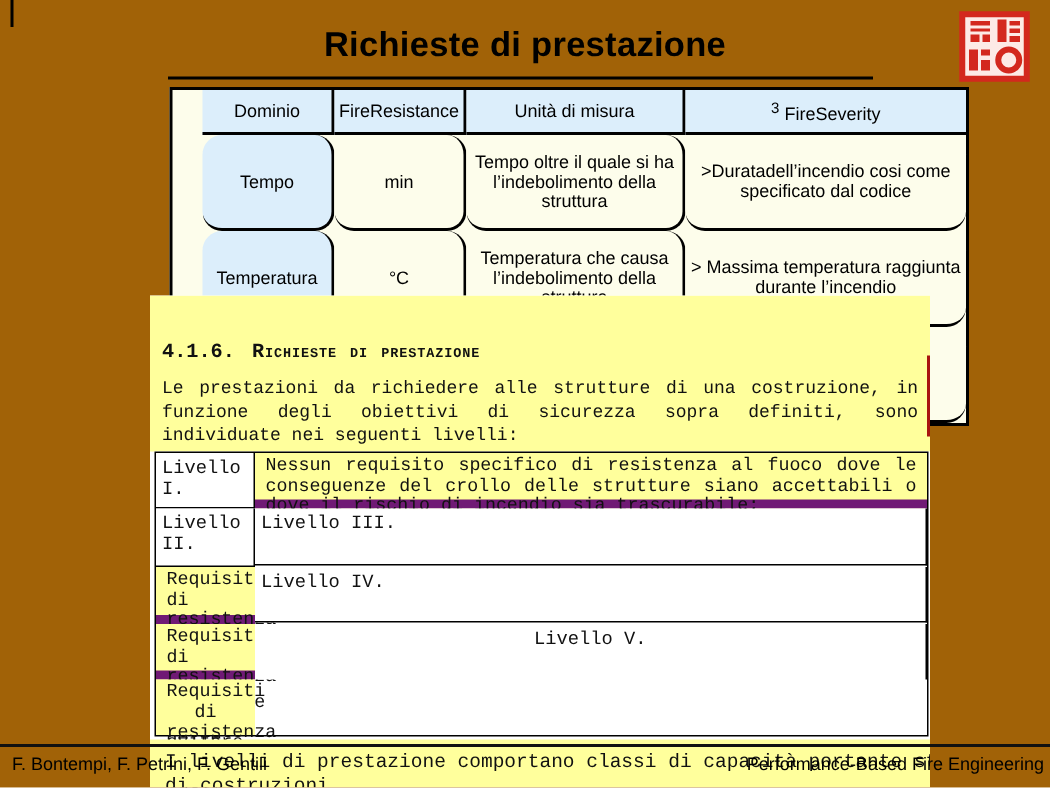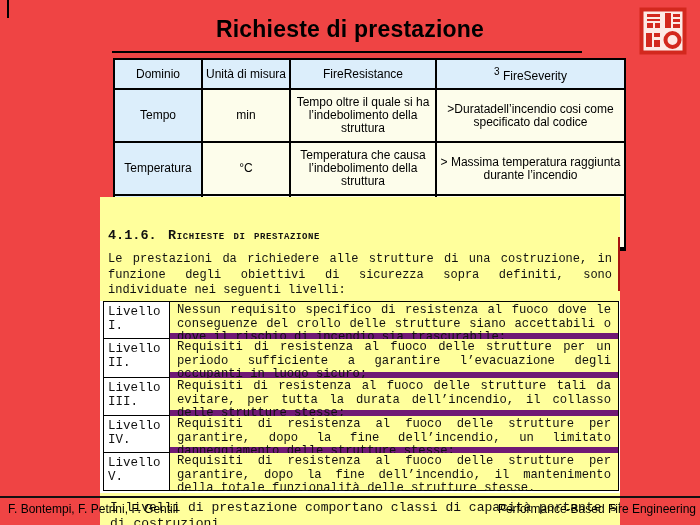--- a/index.html
+++ b/index.html
@@ -1,58 +1,58 @@
 <!DOCTYPE html>
 <html><head>
 <meta charset="utf-8">
 <style>
   html,body{margin:0;padding:0;background:#fff;}
-  .slide{position:relative;width:700px;height:525px;background:#ef4444;overflow:hidden;
+  .slide{position:relative;width:700px;height:525px;background:#a16207;overflow:hidden;
          font-family:"Liberation Sans",sans-serif;color:#000;}
 
   
   .title{position:absolute;left:0;top:16px;width:700px;text-align:center;
          font-size:23px;font-weight:700;letter-spacing:.2px;}
   .title-rule{position:absolute;left:112px;top:51px;width:470px;height:2px;background:#000;}
   .corner-tick{position:absolute;left:7px;top:0;width:2px;height:18px;background:#000;}
 
   
   .seal{position:absolute;right:13px;top:7px;width:48px;height:48px;}
 
   
   .maintbl{position:absolute;left:113px;top:58px;width:509px;border:2px solid #000;
            display:grid;grid-template-columns:88px 88px 146px 1fr;
-           grid-auto-rows:min-content;background:#fdfdeb;font-size:12px;line-height:13px;}
+           grid-auto-rows:min-content;background:#fdfdeb;font-size:12px;line-height:13px;padding-left:20px;}
   .maintbl .cell{border-right:2px solid #000;border-bottom:2px solid #000;
                  display:flex;align-items:center;justify-content:center;text-align:center;
                  padding:2px 3px;box-sizing:border-box;background:#fdfdeb;}
   .maintbl .cell.last{border-right:none;}
   .maintbl .blue{background:#dceefb;}
   .maintbl .hrow{height:30px;}
-  .maintbl .drow{height:53px;}
+  .maintbl .drow{height:64px;border-radius:13px;}
   .nowrap{white-space:nowrap;}
 
   
   .doc{position:absolute;left:100px;top:197px;width:520px;height:328px;background:#ffffff;
        z-index:5;font-family:Liberation Mono, monospace;color:#111;overflow:hidden;}
   .doc-intro{position:absolute;left:0;top:0;width:520px;height:104px;background:#ffff9c;}
   .doc-heading{position:absolute;left:8px;top:31px;font-size:13.5px;font-weight:700;}
   .doc-heading .secnum{display:inline-block;width:60px;}
   .doc-heading .sectitle{font-variant:small-caps;letter-spacing:.6px;}
   .doc-para{position:absolute;left:8px;top:55px;width:504px;font-size:12px;line-height:15.5px;
             text-align:justify;}
   .doctbl{position:absolute;left:3px;top:104px;width:514px;border:1px solid #000;
           display:grid;grid-template-columns:66px 1fr;background:#fff;}
   .doctbl .lcell{border-right:1px solid #000;border-bottom:1px solid #000;background:#fff;
                  padding:3px 4px 0 4px;font-size:12.5px;box-sizing:border-box;}
   .doctbl .rcell{border-bottom:6px solid #701a75;background:#ffff9c;padding:2px 7px 0 7px;
                  font-size:12.2px;line-height:13.6px;text-align:justify;box-sizing:border-box;}
   .doctbl .r1{height:37px;}.doctbl .r2{height:39px;}.doctbl .r3{height:38px;}
   .doctbl .r4{height:37px;}.doctbl .r5{height:37px;}
-  .doctbl .lastrow{border-bottom:none;}
+  .doctbl .lastrow{border-bottom:none;text-align:center;}
   .doc-close{position:absolute;left:0;top:296px;width:520px;height:32px;background:#ffff9c;}
   .doc-close-l1{position:absolute;left:10px;top:304px;width:505px;font-size:13px;
                 line-height:14px;text-align:justify;white-space:nowrap;}
   .doc-close-l2{position:absolute;left:10px;top:319px;width:505px;font-size:13px;}
   .doc-redline{position:absolute;left:518px;top:40px;width:2px;height:54px;background:#a81410;}
 
   
   .footer-rule{position:absolute;left:0;top:496px;width:700px;height:2px;background:#111;z-index:10;}
   .footer-left{position:absolute;left:8px;top:502px;font-size:12px;z-index:10;}
   .footer-right{position:absolute;right:4px;top:502px;font-size:12px;z-index:10;}
@@ -80,22 +80,22 @@
       <rect x="34" y="17" width="7" height="4"></rect>
       <rect x="7" y="26" width="6" height="14"></rect>
       <rect x="15" y="26" width="6" height="4"></rect>
       <rect x="15" y="33" width="6" height="7"></rect>
     </g>
     <circle cx="33.5" cy="33" r="7" fill="none" stroke="#d3281e" stroke-width="4"></circle>
   </svg>
 
   <div class="maintbl">
     <div class="cell hrow blue nowrap">Dominio</div>
+    <div class="cell hrow blue nowrap">FireResistance</div>
     <div class="cell hrow blue nowrap">Unità di misura</div>
-    <div class="cell hrow blue nowrap">FireResistance</div>
     <div class="cell hrow blue last nowrap">
       <span><sup>3</sup>&nbsp;<span>FireSeverity</span></span>
     </div>
 
     <div class="cell drow blue">Tempo</div>
     <div class="cell drow">min</div>
     <div class="cell drow">Tempo oltre il quale si ha l’indebolimento della struttura</div>
     <div class="cell drow last">&gt;Duratadell’incendio cosi come specificato dal codice</div>
 
     <div class="cell drow blue">Temperatura</div>
@@ -113,21 +113,20 @@
     <div class="doc-intro"></div>
     <div class="doc-heading">
       <span class="secnum">4.1.6.</span><span class="sectitle">Richieste di prestazione</span>
     </div>
     <div class="doc-para">Le prestazioni da richiedere alle strutture di una costruzione, in funzione degli obiettivi di sicurezza sopra definiti, sono individuate nei seguenti livelli:</div>
 
     <div class="doctbl">
       <div class="lcell r1">Livello I.</div>
       <div class="rcell r1">Nessun requisito specifico di resistenza al fuoco dove le conseguenze del crollo delle strutture siano accettabili o dove il rischio di incendio sia trascurabile;</div>
       <div class="lcell r2">Livello II.</div>
-      <div class="rcell r2">Requisiti di resistenza al fuoco delle strutture per un periodo sufficiente a garantire l’evacuazione degli occupanti in luogo sicuro;</div>
       <div class="lcell r3">Livello III.</div>
       <div class="rcell r3">Requisiti di resistenza al fuoco delle strutture tali da evitare, per tutta la durata dell’incendio, il collasso delle strutture stesse;</div>
       <div class="lcell r4">Livello IV.</div>
       <div class="rcell r4">Requisiti di resistenza al fuoco delle strutture per garantire, dopo la fine dell’incendio, un limitato danneggiamento delle strutture stesse;</div>
       <div class="lcell r5 lastrow">Livello V.</div>
       <div class="rcell r5 lastrow">Requisiti di resistenza al fuoco delle strutture per garantire, dopo la fine dell’incendio, il mantenimento della totale funzionalità delle strutture stesse.</div>
     </div>
 
     <div class="doc-close"></div>
     <div class="doc-close-l1">I livelli di prestazione comportano classi di capacità portante stabilite per i diversi tipi</div>

